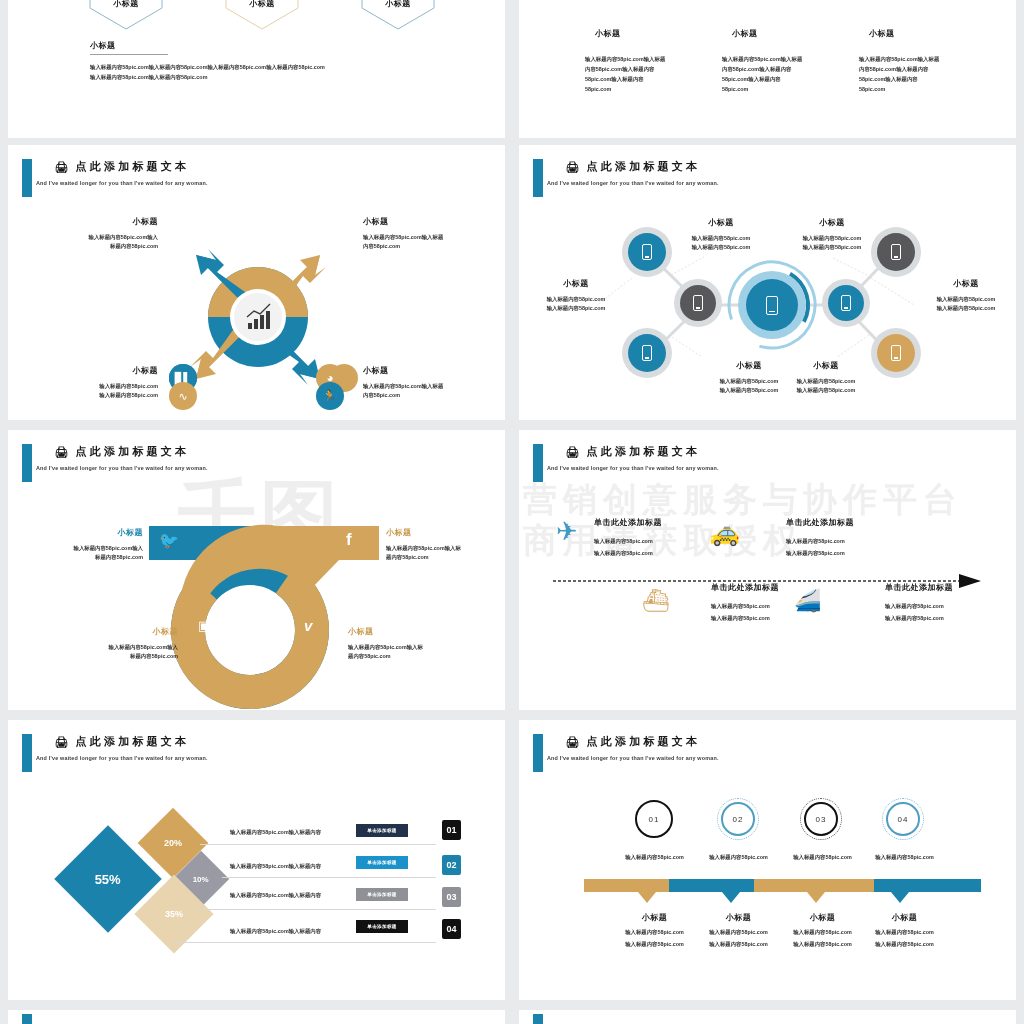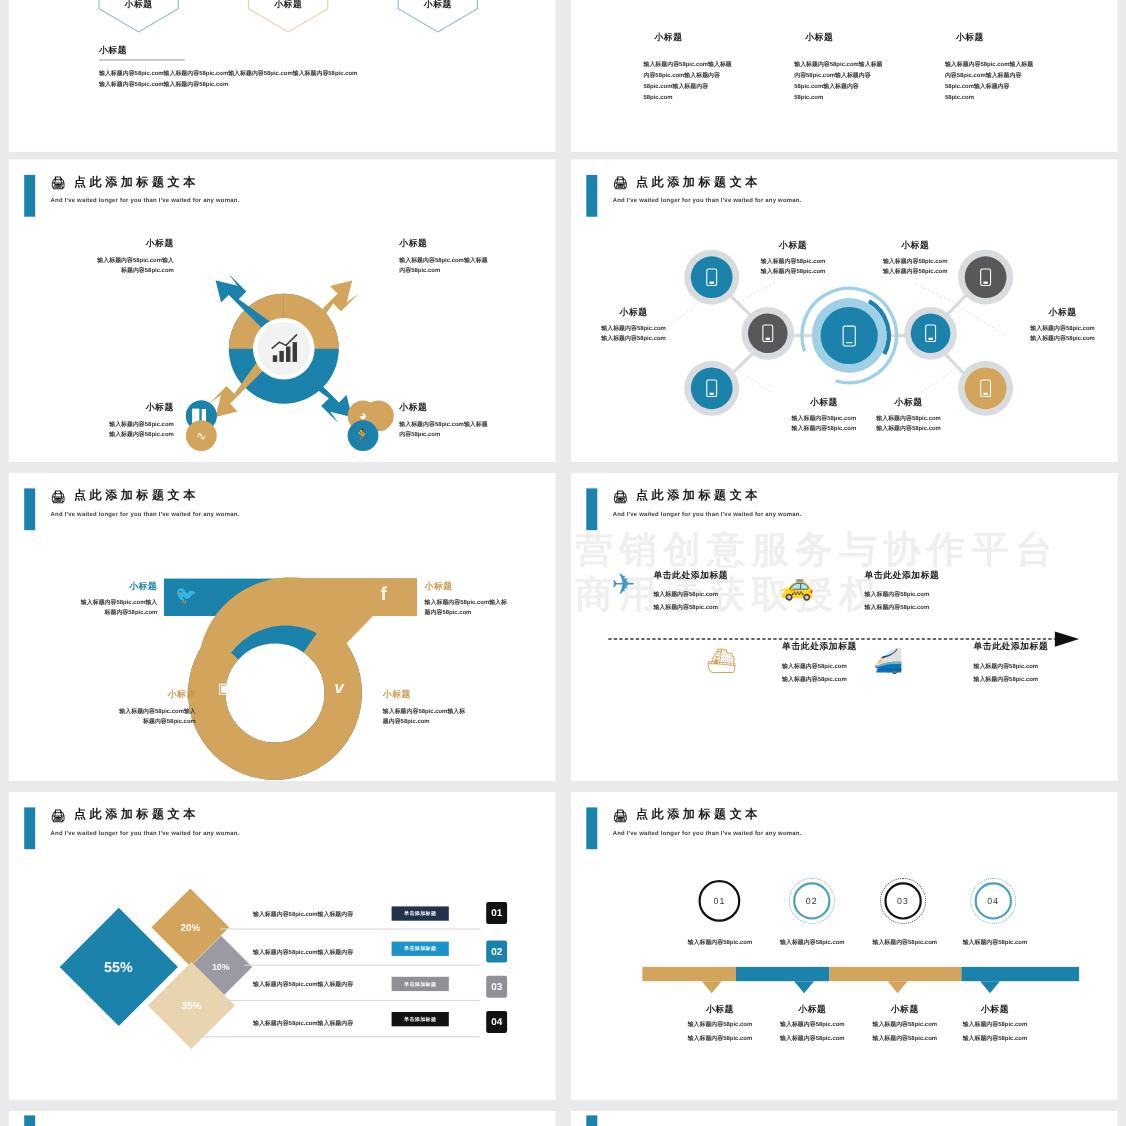--- a/index.html
+++ b/index.html
@@ -17,21 +17,21 @@
     position:absolute;
     background:#ffffff;
     overflow:hidden;
   }
   
   .hdr { position:absolute; left:0; top:14px; height:38px; }
   .hdr-bar {
     position:absolute; left:14px; top:0; width:10px; height:38px;
     background:#1b82ac;
   }
-  .hdr-txt { position:absolute; left:38px; top:0; }
+  .hdr-txt { position:absolute; left:28px; top:0;text-align:center; }
   .hdr-title {
     font-size:11px; font-weight:bold; color:#1a1a1a;
     letter-spacing:3.2px; line-height:14px; white-space:nowrap;
   }
   .hdr-printer{ display:inline-block; margin-right:4px; vertical-align:-1px; }
   .hdr-sub {
     font-size:5.4px; color:#3d3d3d; margin-top:6px;
     letter-spacing:.2px; white-space:nowrap; font-weight:bold;
   }
   .h2 { font-size:8px; font-weight:bold; color:#1a1a1a; letter-spacing:.5px; }
@@ -307,20 +307,21 @@
 
   <div class="slide" style="left:8px; top:430px; width:497px; height:280px;">
     <div class="hdr">
       <div class="hdr-bar"></div>
       <div class="hdr-txt">
         <div class="hdr-title"><span class="hdr-printer">🖨</span><span>点此添加标题文本</span></div>
         <div class="hdr-sub">And I've waited longer for you than I've waited for any woman.</div>
       </div>
     </div>
 
+    <div class="wm wm-qt" style="left:170px;top:35px;">千图</div>
 
     <svg width="497" height="280" style="position:absolute;left:0;top:0">
       <rect x="141" y="96" width="230" height="34" fill="#1b82ac"></rect>
       <path d="M180,200 a62,62 0 1 1 124,0 a62,62 0 1 1 -124,0 M180,200 a62,62 0 1 0 124,0" fill="none"></path>
       <circle cx="242" cy="200" r="62" fill="none" stroke="#1b82ac" stroke-width="34"></circle>
       <path d="M242,262 A62,62 0 1 1 300,162 L331,130 L371,130 L371,96 L270,96 A62,62 0 0 0 242,262 Z" fill="#d2a45c"></path>
       <circle cx="242" cy="200" r="62" fill="none" stroke="#d2a45c" stroke-width="34" stroke-dasharray="300 120" transform="rotate(-55 242 200)"></circle>
       <rect x="243" y="96" width="128" height="34" fill="#d2a45c"></rect>
       <circle cx="242" cy="200" r="44" fill="#ffffff"></circle>
     </svg>

